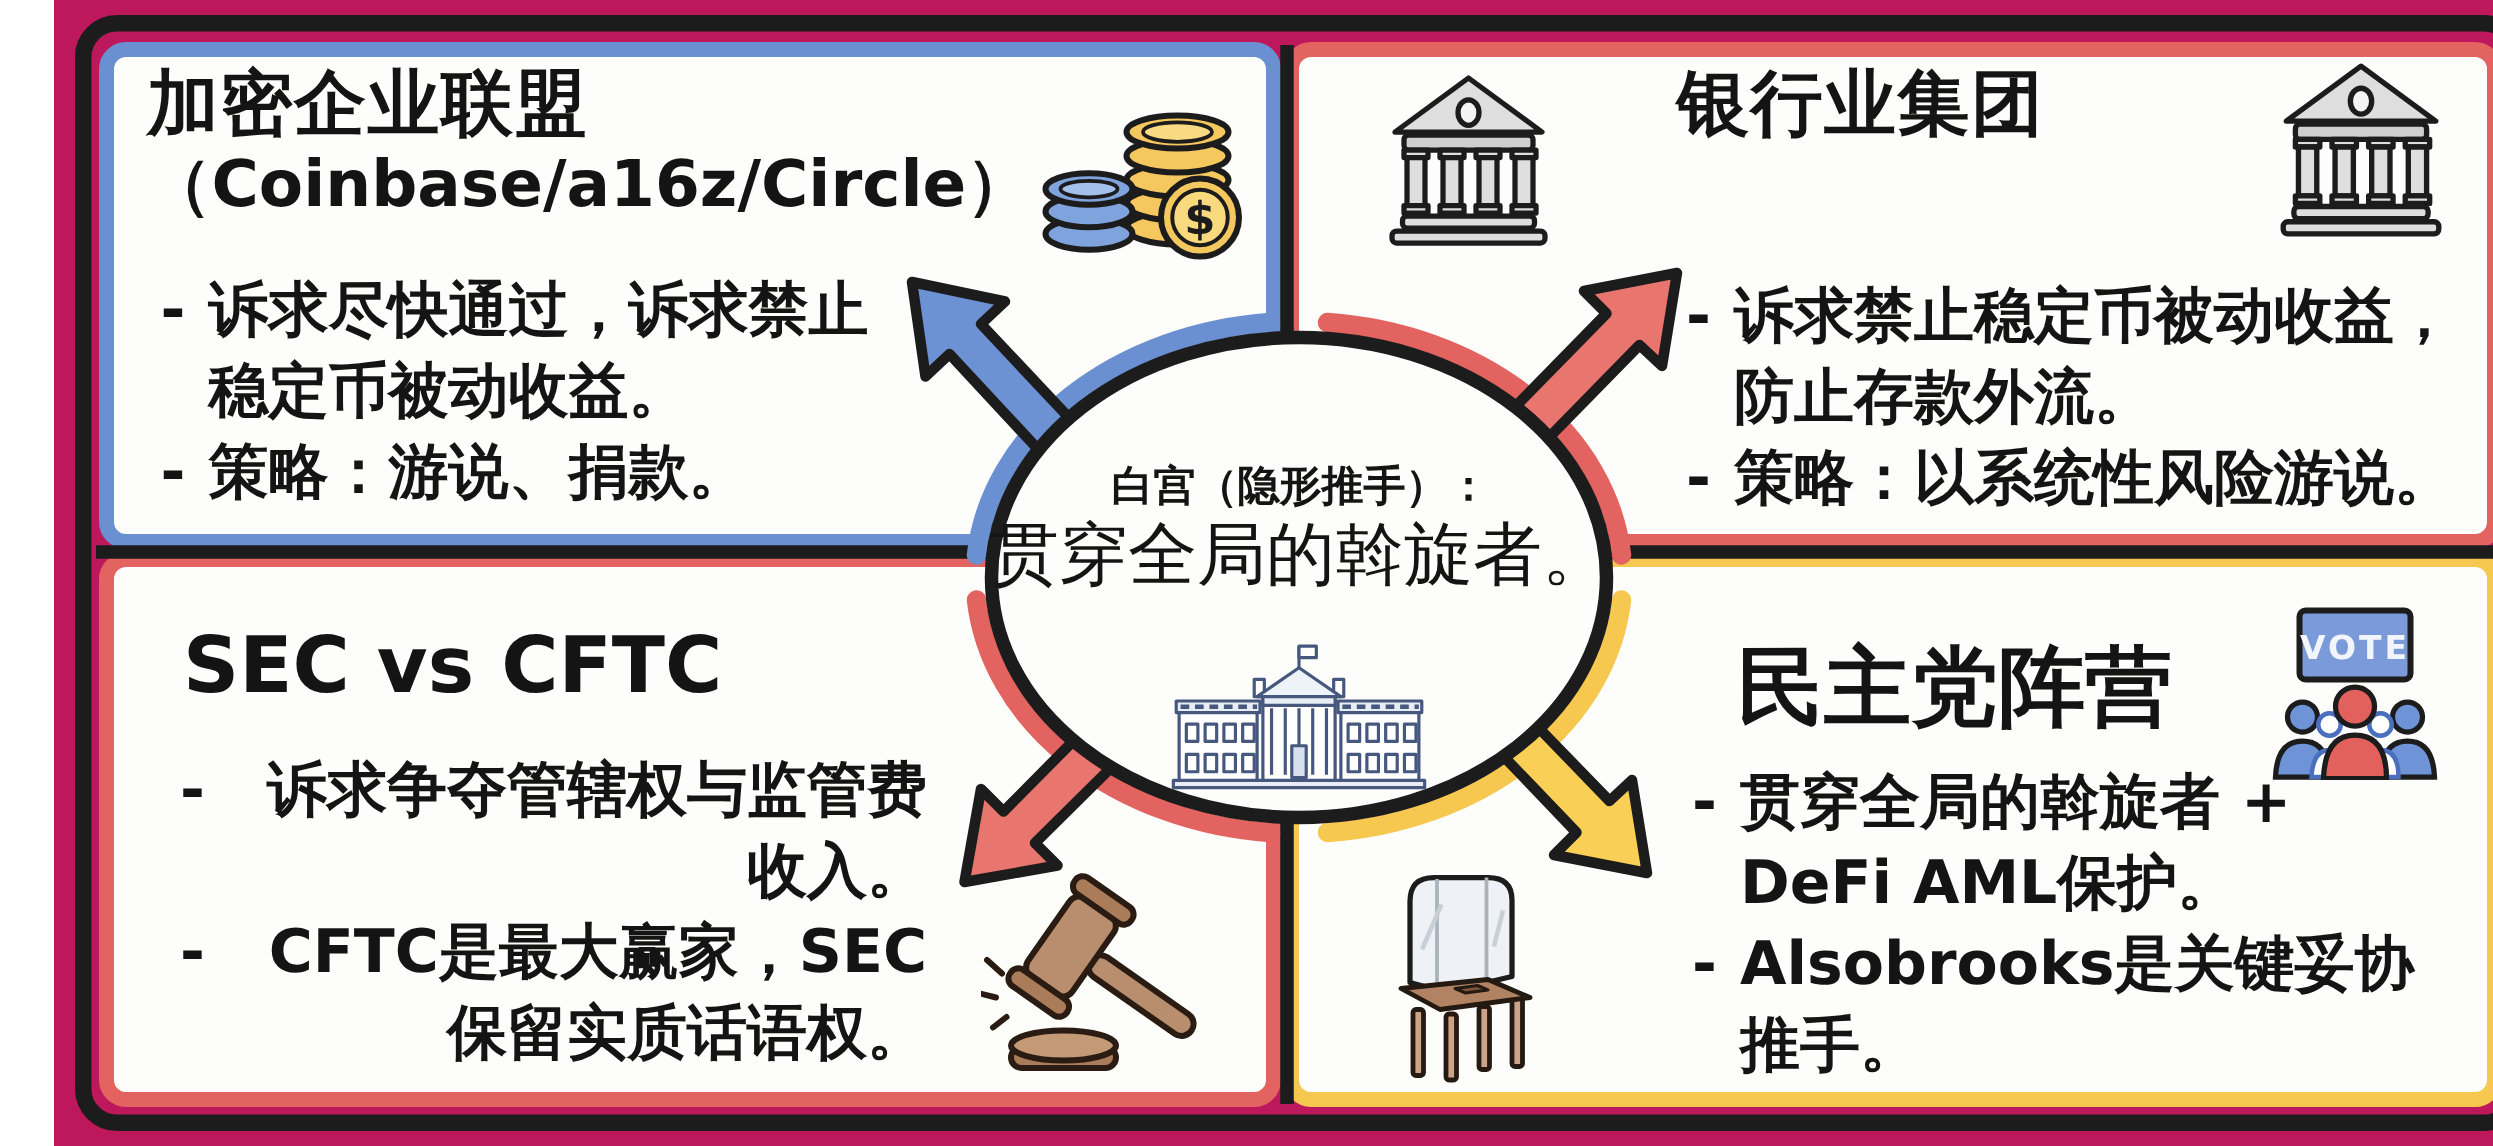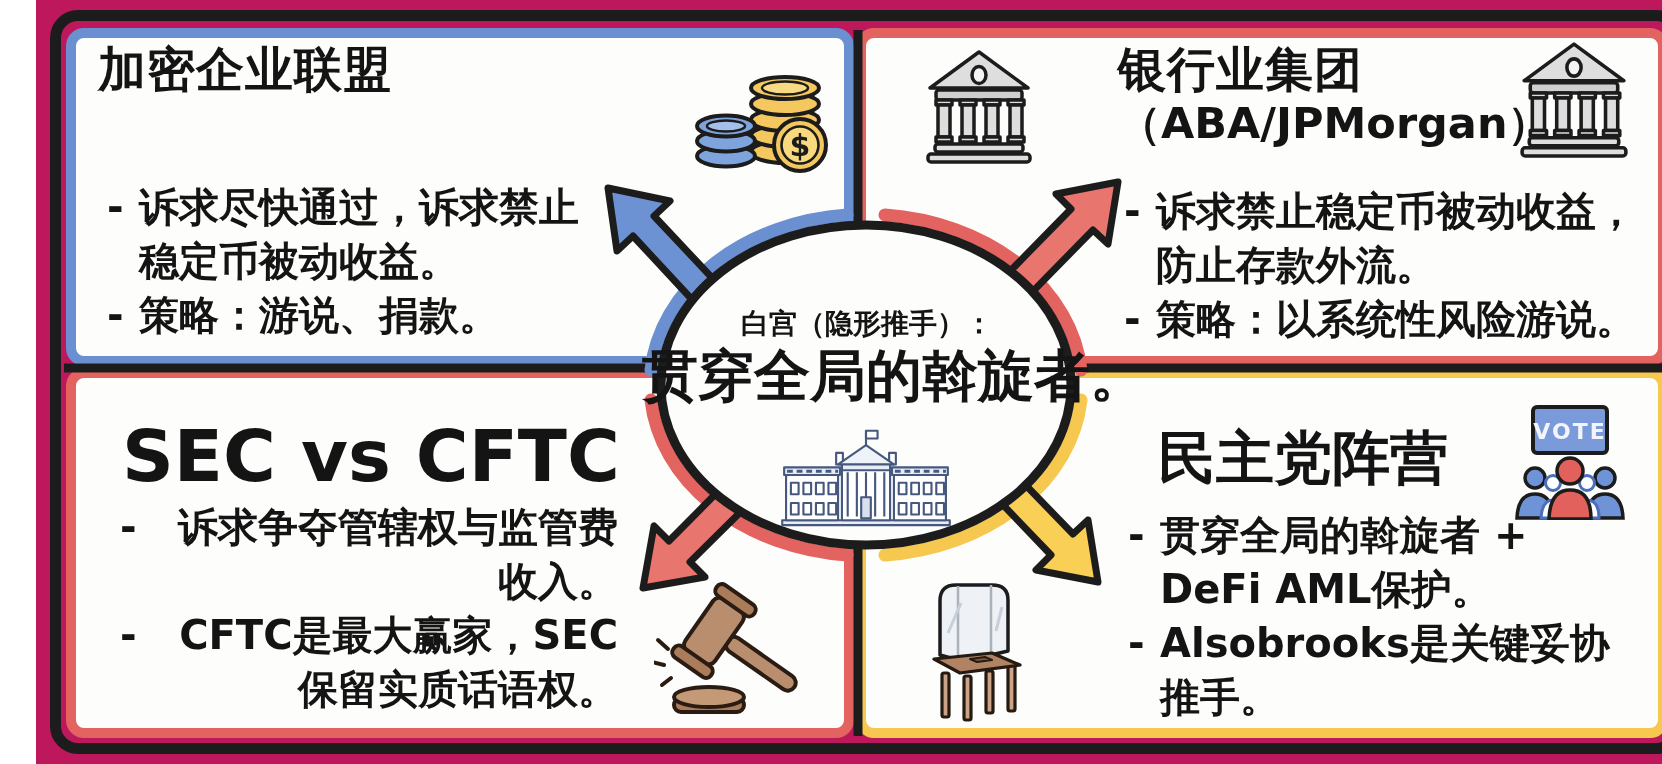--- a/index.html
+++ b/index.html
@@ -21,38 +21,39 @@
   .t2 { font-size:43px; font-weight:900; line-height:1.2; white-space:nowrap; }
   .abs { position:absolute; }
   .bullets { position:absolute; font-size:40px; font-weight:800; line-height:1.35; }
   .bullet { display:flex; align-items:flex-start; }
   .bullet .dash { flex:none; width:32px; }
   .bullet .txt  { display:block; }
   .tl .bullet .txt { width:452px; }
   .tr .bullet .txt { width:492px; }
   .bl .bullet .txt { width:466px;text-align:right; }
   .br .bullet .txt { width:472px; }
-  .bl-title { font-size:72px; font-weight:900; letter-spacing:0; white-space:nowrap; }
+  .bl-title { font-size:52px; font-weight:900; letter-spacing:0; white-space:nowrap; }
   .br-title { font-size:58px; font-weight:900; white-space:nowrap; }
   
   .overlay { position:absolute; inset:0; z-index:5; pointer-events:none; }
   .center-label { position:absolute; left:606px; top:306px; width:450px; text-align:center; z-index:6; }
   .center-label .c1 { font-size:28px; font-weight:700; line-height:1.25; white-space:nowrap; }
-  .center-label .c2 { font-size:56px; font-weight:700; line-height:1.25; white-space:nowrap; }
+  .center-label .c2 { font-size:46px; font-weight:400; line-height:1.25; white-space:nowrap; }
   .whitehouse { position:absolute; left:738px; top:424px; z-index:6; }
   .icon { position:absolute; }
 </style>
 </head>
 <body>
 
 <div class="stage">
 
   <div class="quad tl">
     <div class="abs" style="left:22px; top:4px;">
       <div class="t1">加密企业联盟</div>
+      <div class="t2">（Coinbase/a16z/Circle）</div>
     </div>
     <svg class="icon" style="left:612px; top:10px;" width="150" height="126" viewBox="0 0 150 126">
       <g stroke="#1c1c1c" stroke-width="4">
         <ellipse cx="97" cy="104" rx="34" ry="11" fill="#f4c85e"></ellipse>
         <ellipse cx="97" cy="88" rx="34" ry="11" fill="#f4c85e"></ellipse>
         <ellipse cx="97" cy="72" rx="34" ry="11" fill="#f4c85e"></ellipse>
         <ellipse cx="97" cy="56" rx="34" ry="11" fill="#f4c85e"></ellipse>
         <ellipse cx="97" cy="40" rx="34" ry="11" fill="#f4c85e"></ellipse>
         <ellipse cx="97" cy="40" rx="23" ry="6.5" fill="#f8da84" stroke-width="2.5"></ellipse>
         <ellipse cx="38" cy="108" rx="29" ry="10.5" fill="#7fa3dd"></ellipse>
@@ -91,23 +92,22 @@
         <rect x="60" y="54" width="16" height="5" fill="#dedede"></rect>
           <rect x="62" y="59" width="12" height="32" fill="#dedede"></rect>
           <rect x="60" y="91" width="16" height="5" fill="#dedede"></rect>
         <rect x="84" y="54" width="16" height="5" fill="#dedede"></rect>
           <rect x="86" y="59" width="12" height="32" fill="#dedede"></rect>
           <rect x="84" y="91" width="16" height="5" fill="#dedede"></rect>
         <rect x="11" y="98" width="88" height="8" rx="3" fill="#dedede"></rect>
         <rect x="4" y="108" width="102" height="8" rx="3" fill="#dedede"></rect>
       </g>
     </svg>
-    <div class="abs" style="left:252px; top:4px;">
+    <div class="abs" style="left:252px; top:4px;text-align:right;">
       <div class="t1">银行业集团</div>
-      <div class="t2">（ABA/JPMorgan）</div>
     </div>
     <svg class="icon" style="left:652px; top:0px;" width="112" height="120" viewBox="0 0 110 118">
       <g stroke="#1c1c1c" stroke-width="3.5" stroke-linejoin="round">
         <polygon points="55,6 104,42 6,42" fill="#dedede"></polygon>
         <ellipse cx="55" cy="29" rx="7" ry="8.5" fill="#f4f4f4"></ellipse>
         <rect x="12" y="44" width="86" height="10" rx="3" fill="#cfcfcf"></rect>
         <rect x="12" y="54" width="16" height="5" fill="#dedede"></rect>
           <rect x="14" y="59" width="12" height="32" fill="#dedede"></rect>
           <rect x="12" y="91" width="16" height="5" fill="#dedede"></rect>
         <rect x="36" y="54" width="16" height="5" fill="#dedede"></rect>

